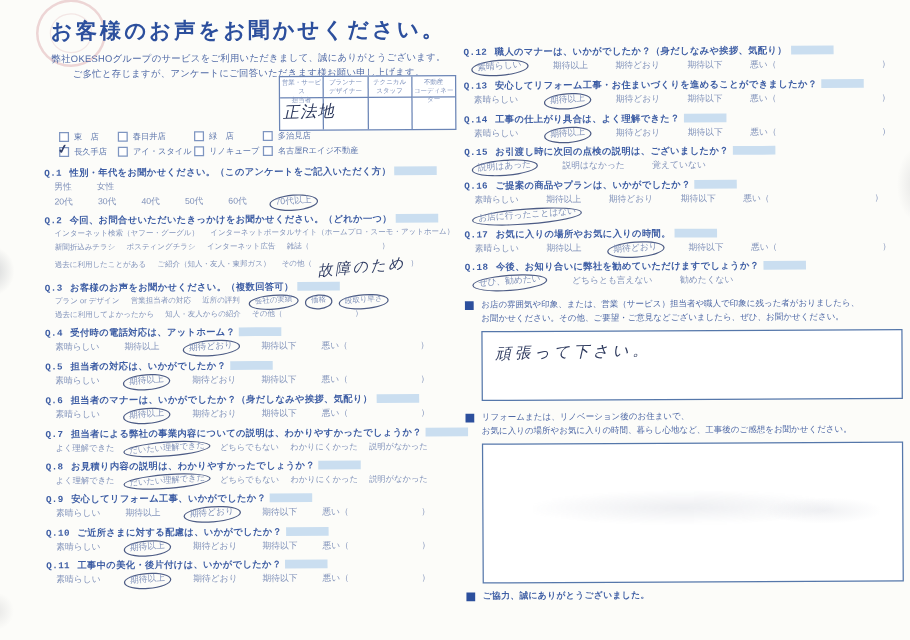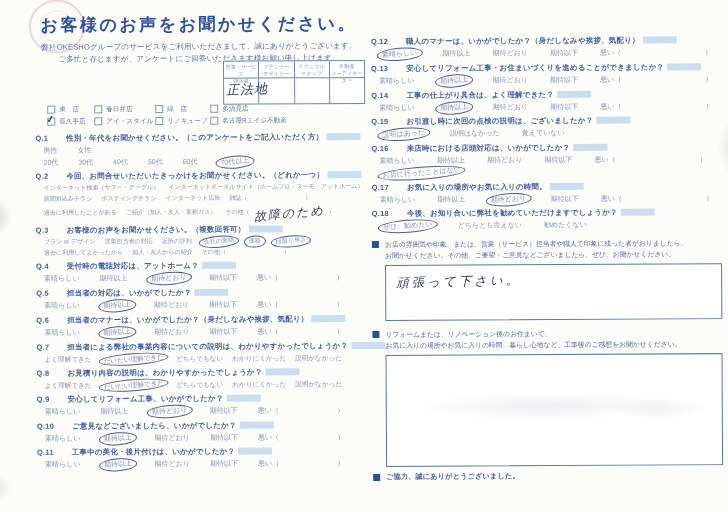--- a/index.html
+++ b/index.html
@@ -35,21 +35,21 @@
   .store-row .store-item:nth-child(1){width:47px;}
   .store-row .store-item:nth-child(2){width:61px;}
   .store-row .store-item:nth-child(3){width:55px;}
   .store-row .store-item:nth-child(4){width:84px;}
   .cb{width:6px;height:6px;border:1px solid #7e95c0;margin-right:4px;position:relative;flex:none;background:#fff;}
   .check{position:absolute;left:-2px;top:-5px;font-size:10px;color:#32406a;font-weight:bold;transform:rotate(-10deg);font-family:"DejaVu Serif",serif;}
 
   .questions{margin-top:7px;}
   .question{margin-bottom:5px;}
   .q-title{font-size:7.4px;font-weight:bold;color:#3d5da4;letter-spacing:.3px;white-space:nowrap;}
-  .q-id{margin-right:18px;}
+  .q-id{margin-right:6px;font-family:Liberation Mono, monospace;}
   .q-band{display:inline-block;width:34px;height:7px;background:#cadef0;margin-left:3px;vertical-align:-1px;}
   .opt-row{display:flex;align-items:center;font-size:7px;color:#8092ba;margin-top:3px;margin-left:8px;line-height:1.25;white-space:nowrap;}
   .opt{display:inline-flex;align-items:center;margin-right:20px;}
   .opt:last-child{margin-right:0;}
   .col-right .opt{margin-right:22px;}
   .question.small .opt-row{font-size:6px;}
   .question.small .opt{margin-right:9px;}
   .question.tight .opt-row{font-size:6.6px;}
   .question.tight .opt{margin-right:9px;}
   .gap{display:inline-block;width:58px;}
@@ -383,21 +383,21 @@
                 <span class="opt-label">期待以下</span>
               </span>
               <span class="opt">
                 <span class="opt-label">悪い（</span>
                 <span class="gap"></span>
                 <span>）</span>
               </span>
             </div>
           </div>
           <div class="question">
-            <div class="q-title"><span class="q-id">Q.10</span><span>ご意見などございましたら、いかがでしたか？</span><span class="q-band"></span></div>
+            <div class="q-title"><span class="q-id">Q.10</span><span>ご近所さまに対する配慮は、いかがでしたか？</span><span class="q-band"></span></div>
             <div class="opt-row">
               <span class="opt">
                 <span class="opt-label">素晴らしい</span>
               </span>
               <span class="opt circled">
                 <span class="opt-label">期待以上</span>
               </span>
               <span class="opt">
                 <span class="opt-label">期待どおり</span>
               </span>
@@ -512,21 +512,21 @@
               </span>
               <span class="opt">
                 <span class="opt-label">説明はなかった</span>
               </span>
               <span class="opt">
                 <span class="opt-label">覚えていない</span>
               </span>
             </div>
           </div>
           <div class="question">
-            <div class="q-title"><span class="q-id">Q.16</span><span>来店時における店頭対応は、いかがでしたか？</span><span class="q-band"></span></div>
+            <div class="q-title"><span class="q-id">Q.16</span><span>ご提案の商品やプランは、いかがでしたか？</span><span class="q-band"></span></div>
             <div class="opt-row">
               <span class="opt">
                 <span class="opt-label">素晴らしい</span>
               </span>
               <span class="opt">
                 <span class="opt-label">期待以上</span>
               </span>
               <span class="opt">
                 <span class="opt-label">期待どおり</span>
               </span>

